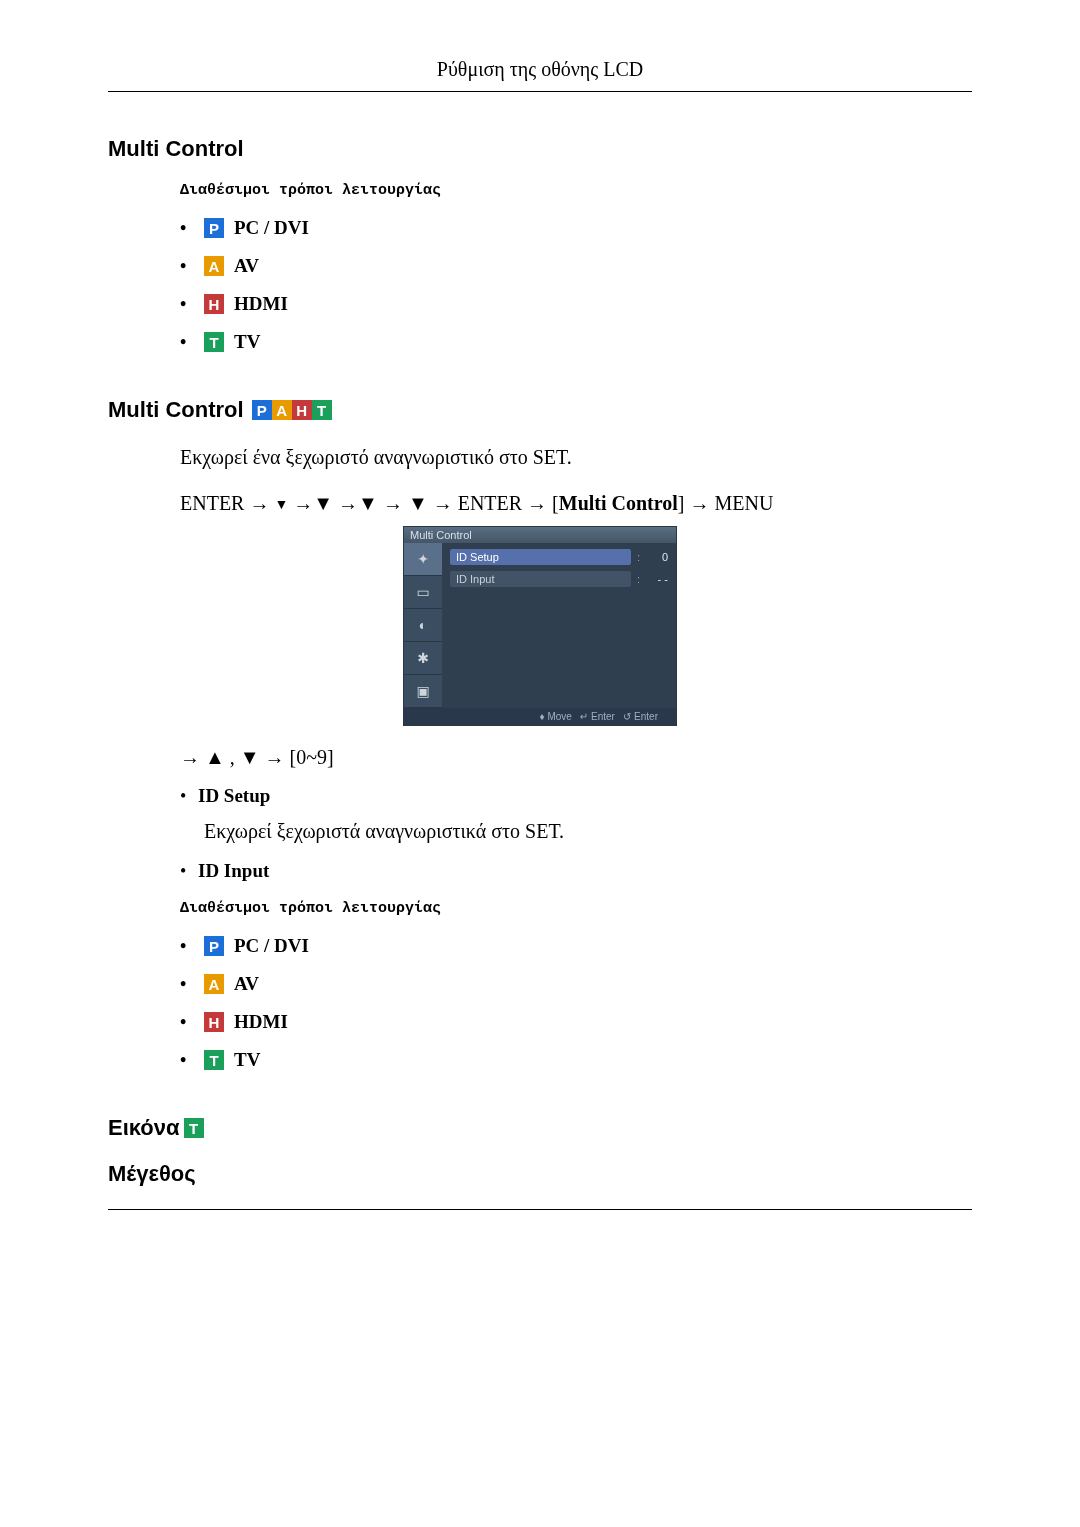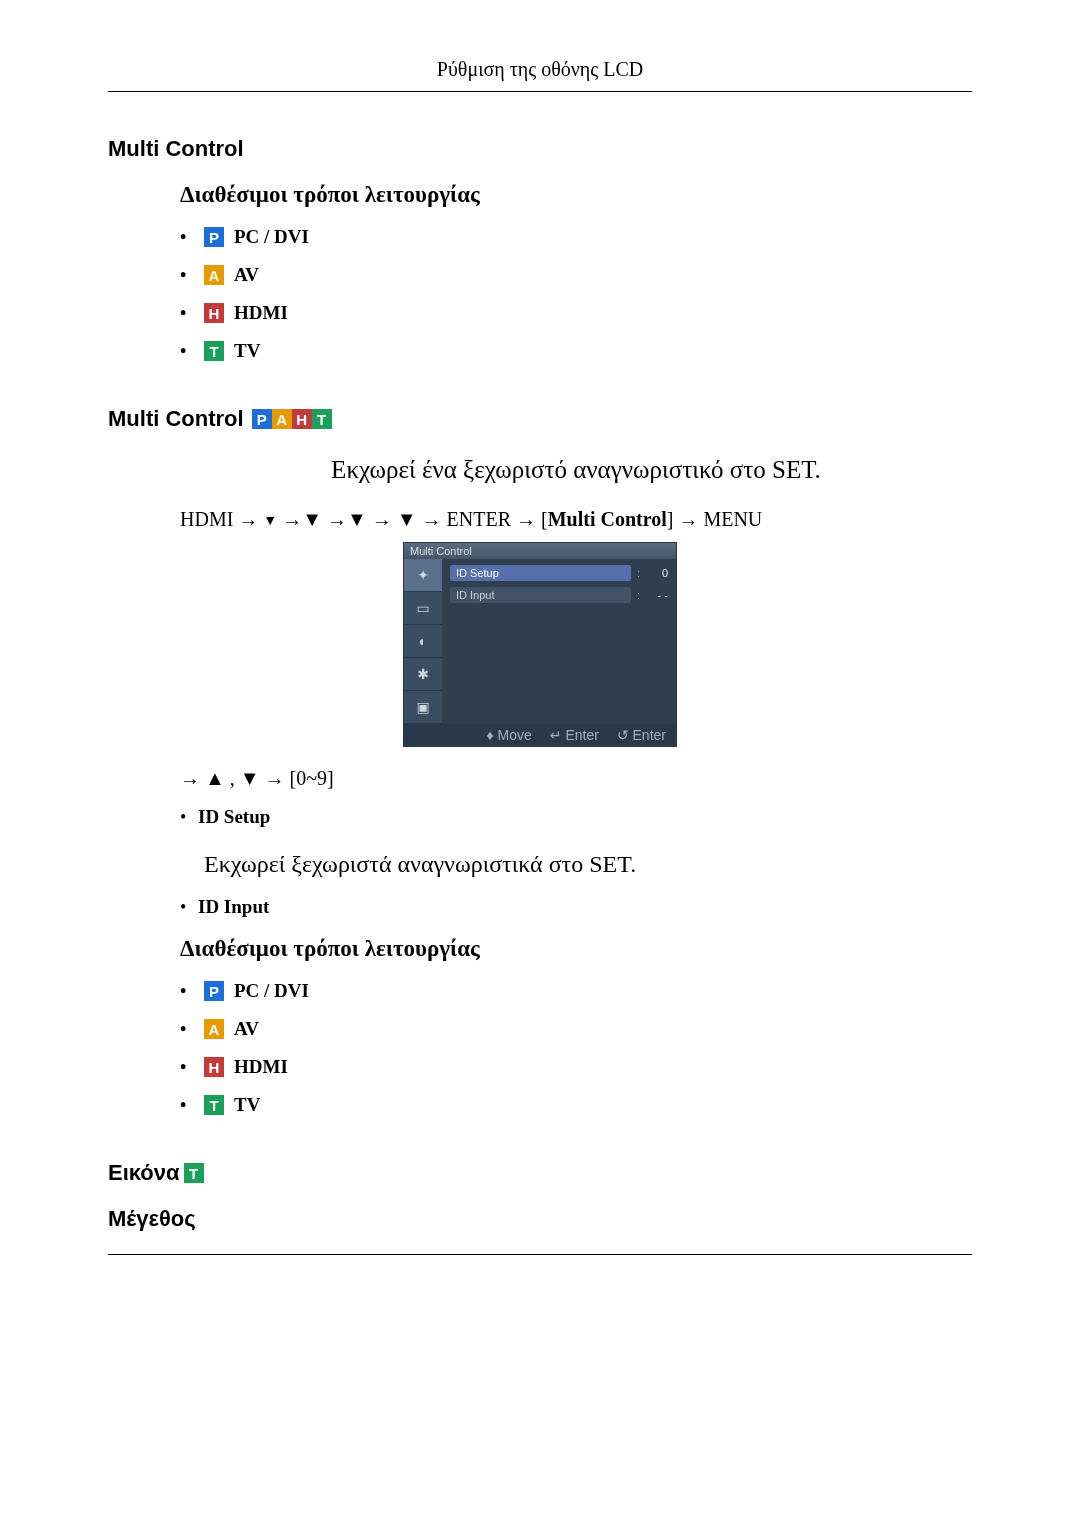--- a/index.html
+++ b/index.html
@@ -33,23 +33,23 @@
     font-size: 22px;
     margin-top: 44px;
     margin-bottom: 20px;
   }
   .h2.inline-icons {
     display: flex;
     align-items: center;
     gap: 4px;
   }
   .h3 {
-    font-family: Liberation Serif, serif;
-    font-weight: bold;
-    font-size: 23px;
+    font-family: Liberation Mono, monospace;
+    font-weight: bold;
+    font-size: 15px;
     margin: 18px 0 18px 72px;
   }
   .mode-list, .sub-list {
     list-style: none;
     padding: 0;
     margin: 0 0 0 72px;
   }
   .mode-list > li {
     display: flex;
     align-items: center;
@@ -67,30 +67,29 @@
   }
   .sub-list > li {
     margin-bottom: 10px;
   }
   .sub-list .label {
     font-weight: bold;
     font-size: 19px;
   }
   .sub-list .desc {
     display: block;
-    font-size: 24px;
+    font-size: 20px;
     line-height: 1.45;
-    margin: 19px 0 14px 24px;
+    margin: 10px 0 14px 24px;
     max-width: 780px;
   }
   .body-text {
-    font-size: 25px;
+    font-size: 20px;
     margin: 12px 0 16px 72px;
     line-height: 1.45;
-    text-align: center;
   }
   .menu-path {
     font-size: 20px;
     margin: 0 0 8px 72px;
     line-height: 1.5;
   }
   .menu-path .bold { font-weight: bold; }
   .arrow-line {
     font-size: 20px;
     margin: 20px 0 16px 72px;
@@ -177,23 +176,23 @@
     border-radius: 2px;
     padding: 2px 6px;
     font-size: 11px;
   }
   .osd-sep { color: #8fa0b2; }
   .osd-val { width: 22px; text-align: right; color: #dfe6ee; }
   .osd-footer {
     background: #29384a;
     display: flex;
     justify-content: flex-end;
-    gap: 18px;
-    padding: 3px 10px;
-    font-size: 14px;
+    gap: 8px;
+    padding: 3px 18px;
+    font-size: 10px;
     color: #9fb0c2;
   }
 
   .bottom-rule {
     border: none;
     border-top: 1.5px solid #000;
     margin: 22px 0 0 0;
   }
 
   .tri-down, .tri-up {
@@ -239,21 +238,21 @@
       <span class="ibadge P">P</span>
       <span class="ibadge A">A</span>
       <span class="ibadge H">H</span>
       <span class="ibadge T">T</span>
     </span>
   </div>
 
   <p class="body-text">Εκχωρεί ένα ξεχωριστό αναγνωριστικό στο SET.</p>
 
   <p class="menu-path">
-    <span>HDMI → </span><span class="tri-down">▼</span><span> →▼ →▼ → ▼ → ENTER → [</span><span class="bold">Multi Control</span><span>] → MENU</span>
+    <span>ENTER → </span><span class="tri-down">▼</span><span> →▼ →▼ → ▼ → ENTER → [</span><span class="bold">Multi Control</span><span>] → MENU</span>
   </p>
 
   <div class="osd">
     <div class="osd-titlebar">Multi Control</div>
     <div class="osd-body">
       <div class="osd-side">
         <div class="osd-sideitem active">✦</div>
         <div class="osd-sideitem">▭</div>
         <div class="osd-sideitem">◐</div>
         <div class="osd-sideitem">✱</div>

